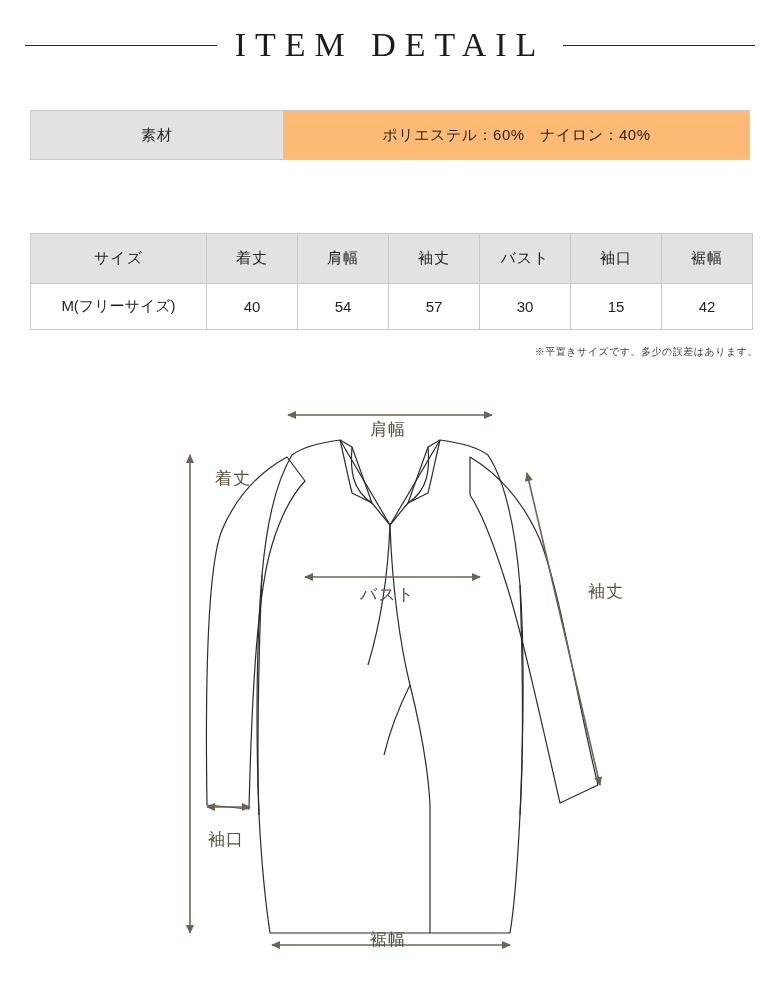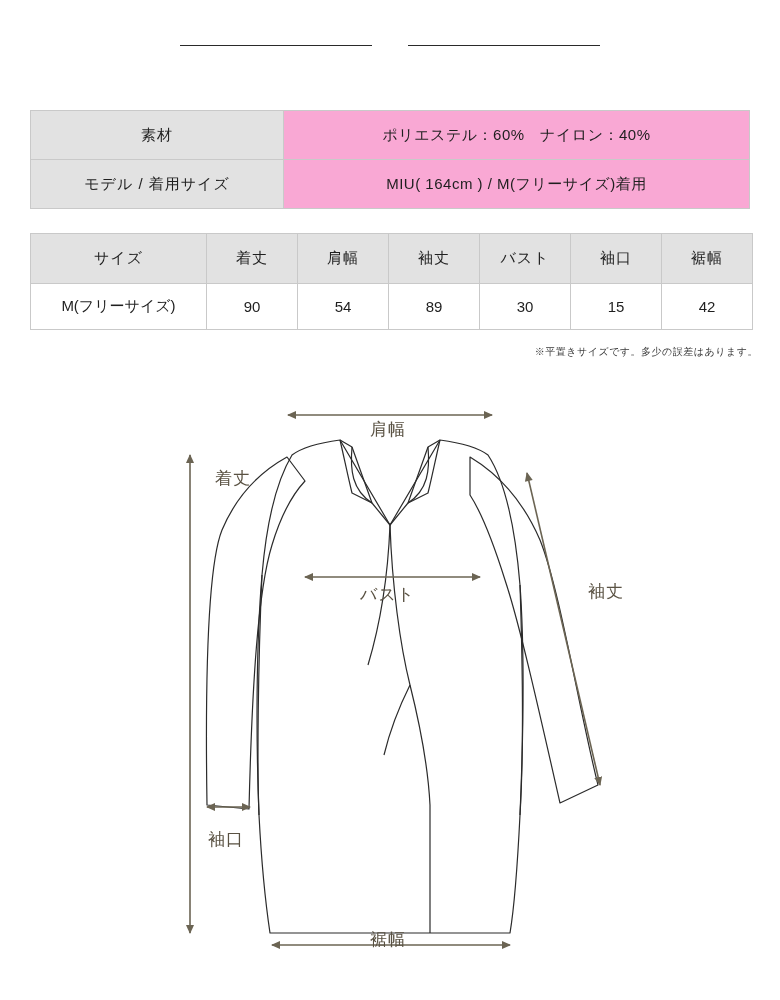--- a/index.html
+++ b/index.html
@@ -66,21 +66,21 @@
   }
   #material-table td {
     height: 48px;
   }
   #material-table td.label {
     background: #e2e2e2;
     width: 252px;
     letter-spacing: 1px;
   }
   #material-table td.value {
-    background: #f9a8d4;
+    background: #fdba74;
     letter-spacing: 0.5px;
   }
 
   
   #size-table {
     left: 30px;
     top: 233px;
     width: 720px;
     padding-left: 12px;
   }
@@ -128,54 +128,51 @@
     color: #5a5243;
     letter-spacing: 1px;
     white-space: nowrap;
   }
 </style>
 </head>
 <body>
 
 <div class="header">
   <div class="rule left"></div>
+  <div class="title">ITEM DETAIL</div>
   <div class="rule right"></div>
 </div>
 
 <table class="tbl" id="material-table">
   <tbody>
     <tr>
       <td class="label">素材</td>
       <td class="value">ポリエステル：60%　ナイロン：40%</td>
-    </tr>
-    <tr>
-      <td class="label">モデル / 着用サイズ</td>
-      <td class="value">MIU( 164cm ) / M(フリーサイズ)着用</td>
     </tr>
   </tbody>
 </table>
 
 <table class="tbl" id="size-table">
   <thead>
     <tr>
       <th class="c0">サイズ</th>
       <th class="c1">着丈</th>
       <th class="c2">肩幅</th>
       <th class="c3">袖丈</th>
       <th class="c4">バスト</th>
       <th class="c5">袖口</th>
       <th class="c6">裾幅</th>
     </tr>
   </thead>
   <tbody>
     <tr>
       <td>M(フリーサイズ)</td>
-      <td>90</td>
+      <td>40</td>
       <td>54</td>
-      <td>89</td>
+      <td>57</td>
       <td>30</td>
       <td>15</td>
       <td>42</td>
     </tr>
   </tbody>
 </table>
 
 <div class="note">※平置きサイズです。多少の誤差はあります。</div>
 
 <div id="diagram">

